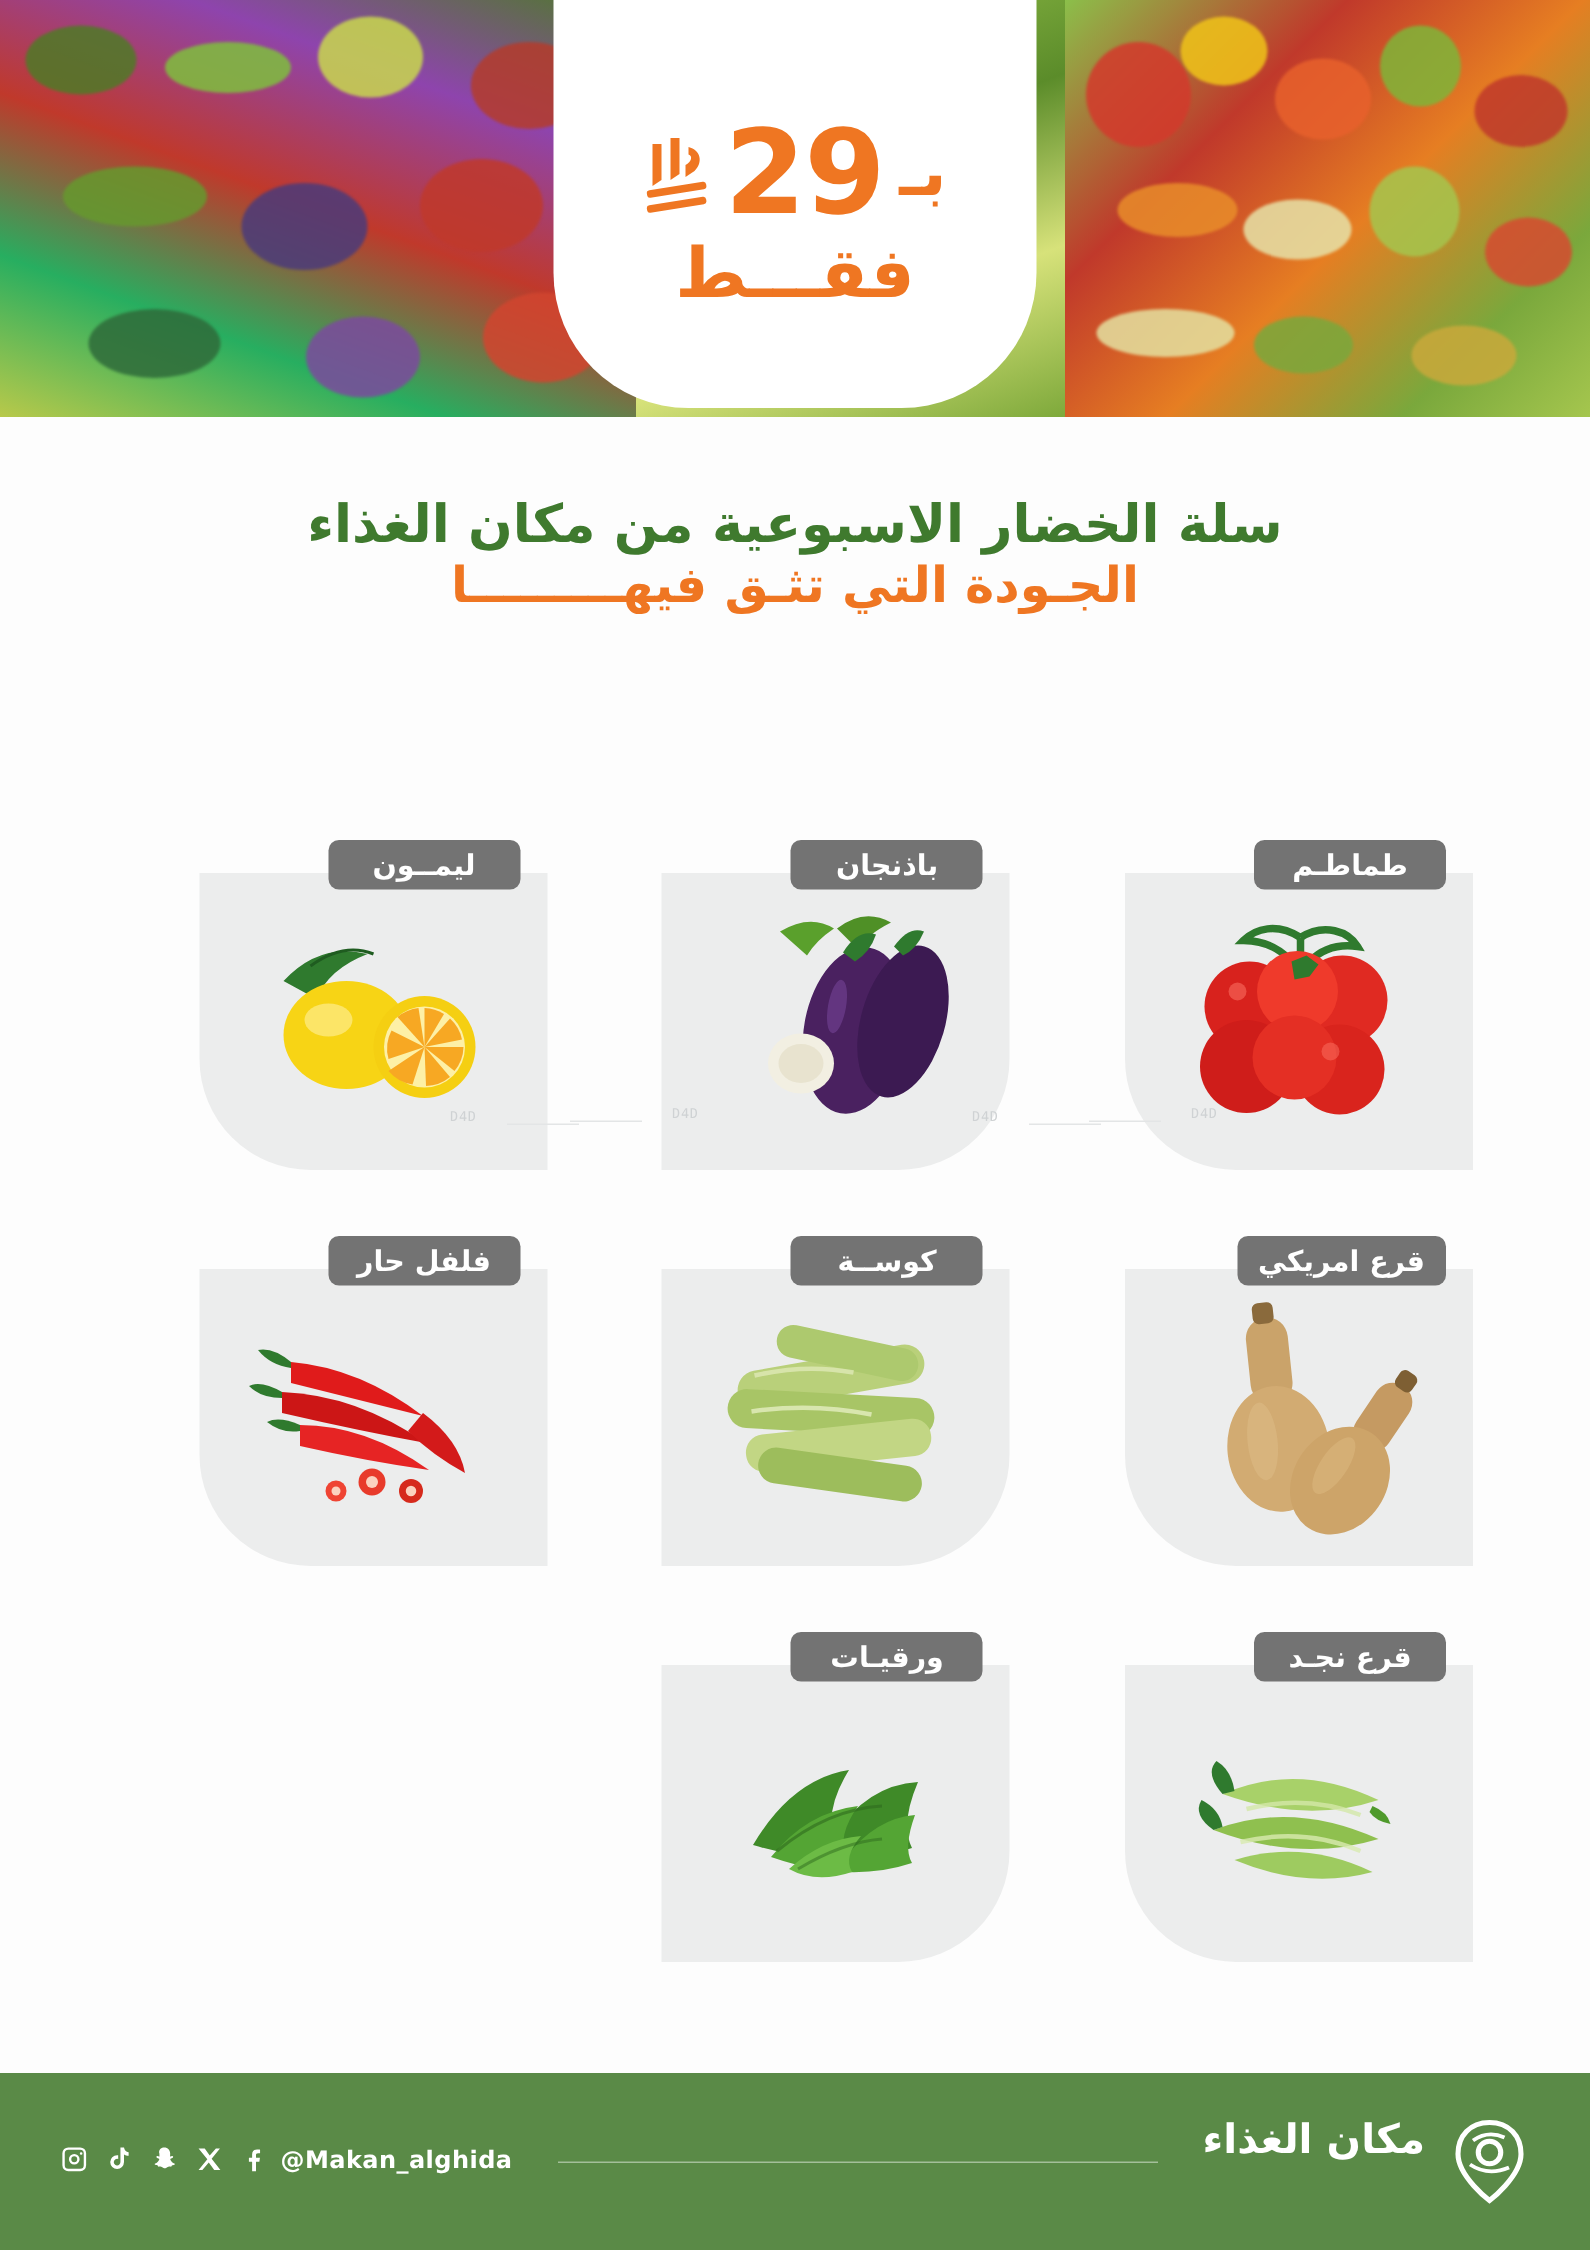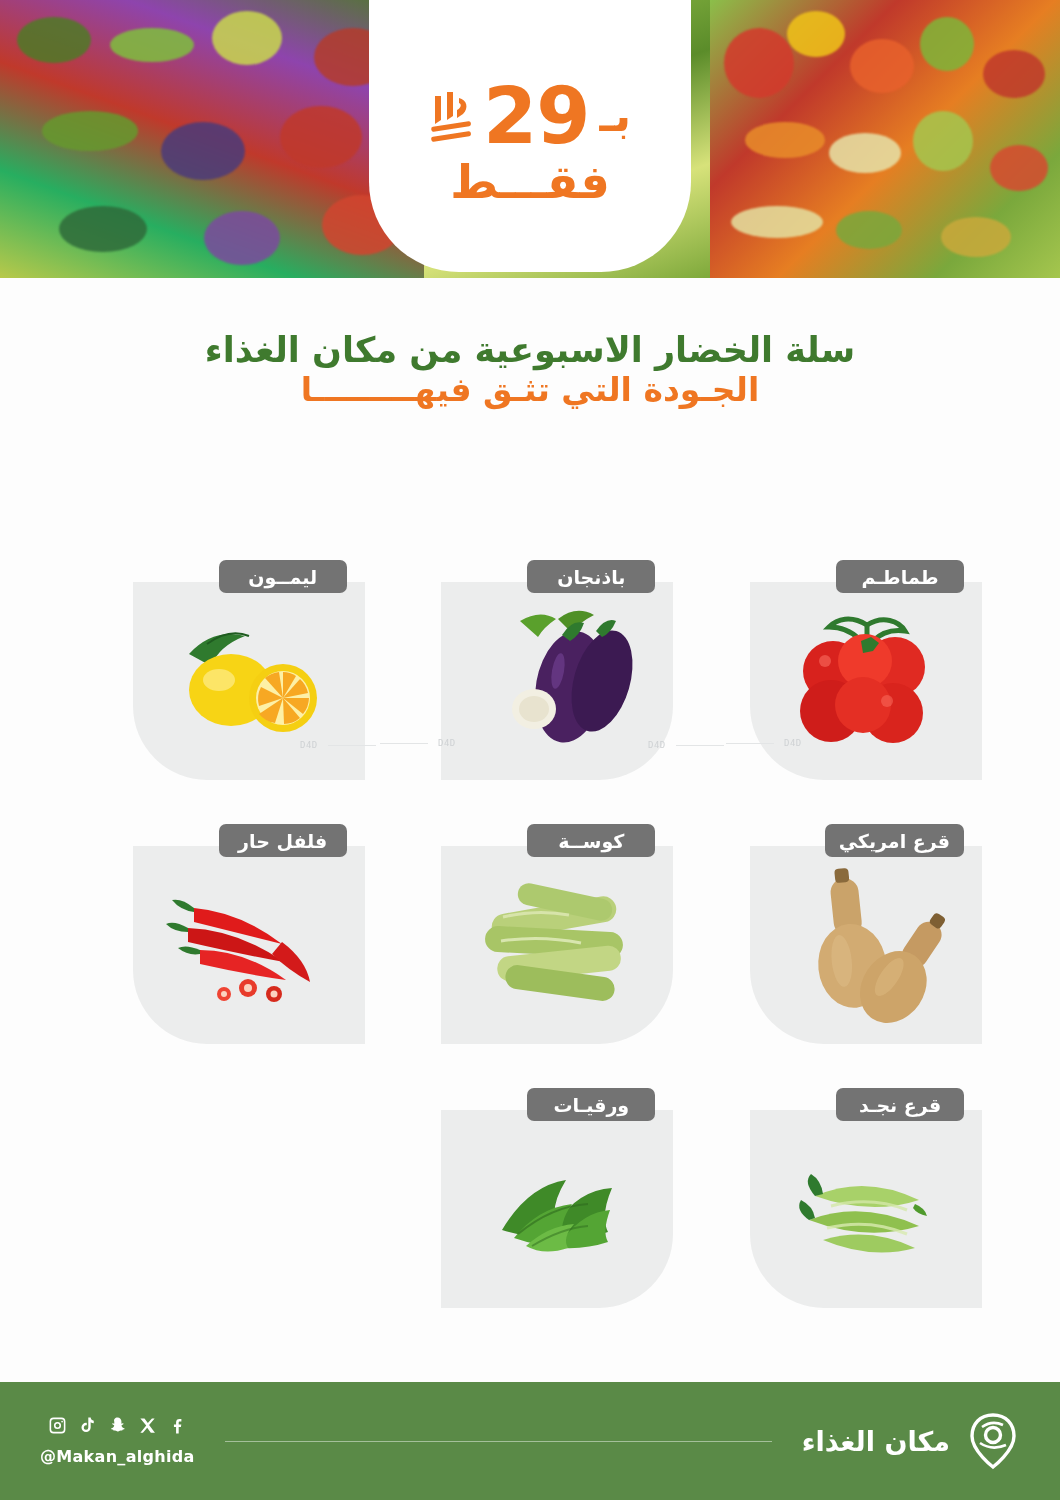--- a/index.html
+++ b/index.html
@@ -138,38 +138,38 @@
   .veg svg { display: block; }
 
   
   .wm {
     position: absolute;
     color: #cfd2d4;
     font-size: 9px;
     letter-spacing: .5px;
     font-family: "DejaVu Sans Mono", monospace;
     z-index: 4;
-    display: flex; align-items: center; gap: 10px;
+    display: flex; align-items: flex-end; gap: 20px;
   }
   .wm-line { width: 48px; height: 1px; background: #e3e5e6; display: inline-block; }
 
   
   .footer {
     position: absolute; bottom: 0; left: 0;
     width: 1060px; height: 118px;
     background: #5a8a47;
     display: flex; align-items: center; justify-content: space-between;
     padding: 0 40px;
     direction: rtl;
   }
-  .brand { display: flex; align-items: center; gap: 16px; }
+  .brand { display: flex; gap: 16px; }
   .brand-name { color: #ffffff; font-size: 27px; font-weight: 800; }
   .brand-mark { width: 54px; height: 60px; }
   .footer-rule { flex: 1; height: 1px; background: rgba(255,255,255,.45); margin: 0 30px; }
-  .socials { display: flex; flex-direction: column; align-items: center; gap: 8px; direction: ltr; }
+  .socials { display: flex; align-items: flex-start; gap: 8px; direction: ltr; }
   .social-row { display: flex; gap: 11px; align-items: center; }
   .social-row svg { width: 19px; height: 19px; fill: #ffffff; }
   .handle { color: #ffffff; font-size: 16px; font-weight: 600; letter-spacing: .3px; }
 </style>
 </head>
 <body>
 
 <div class="poster">
 
   <div class="hero">

